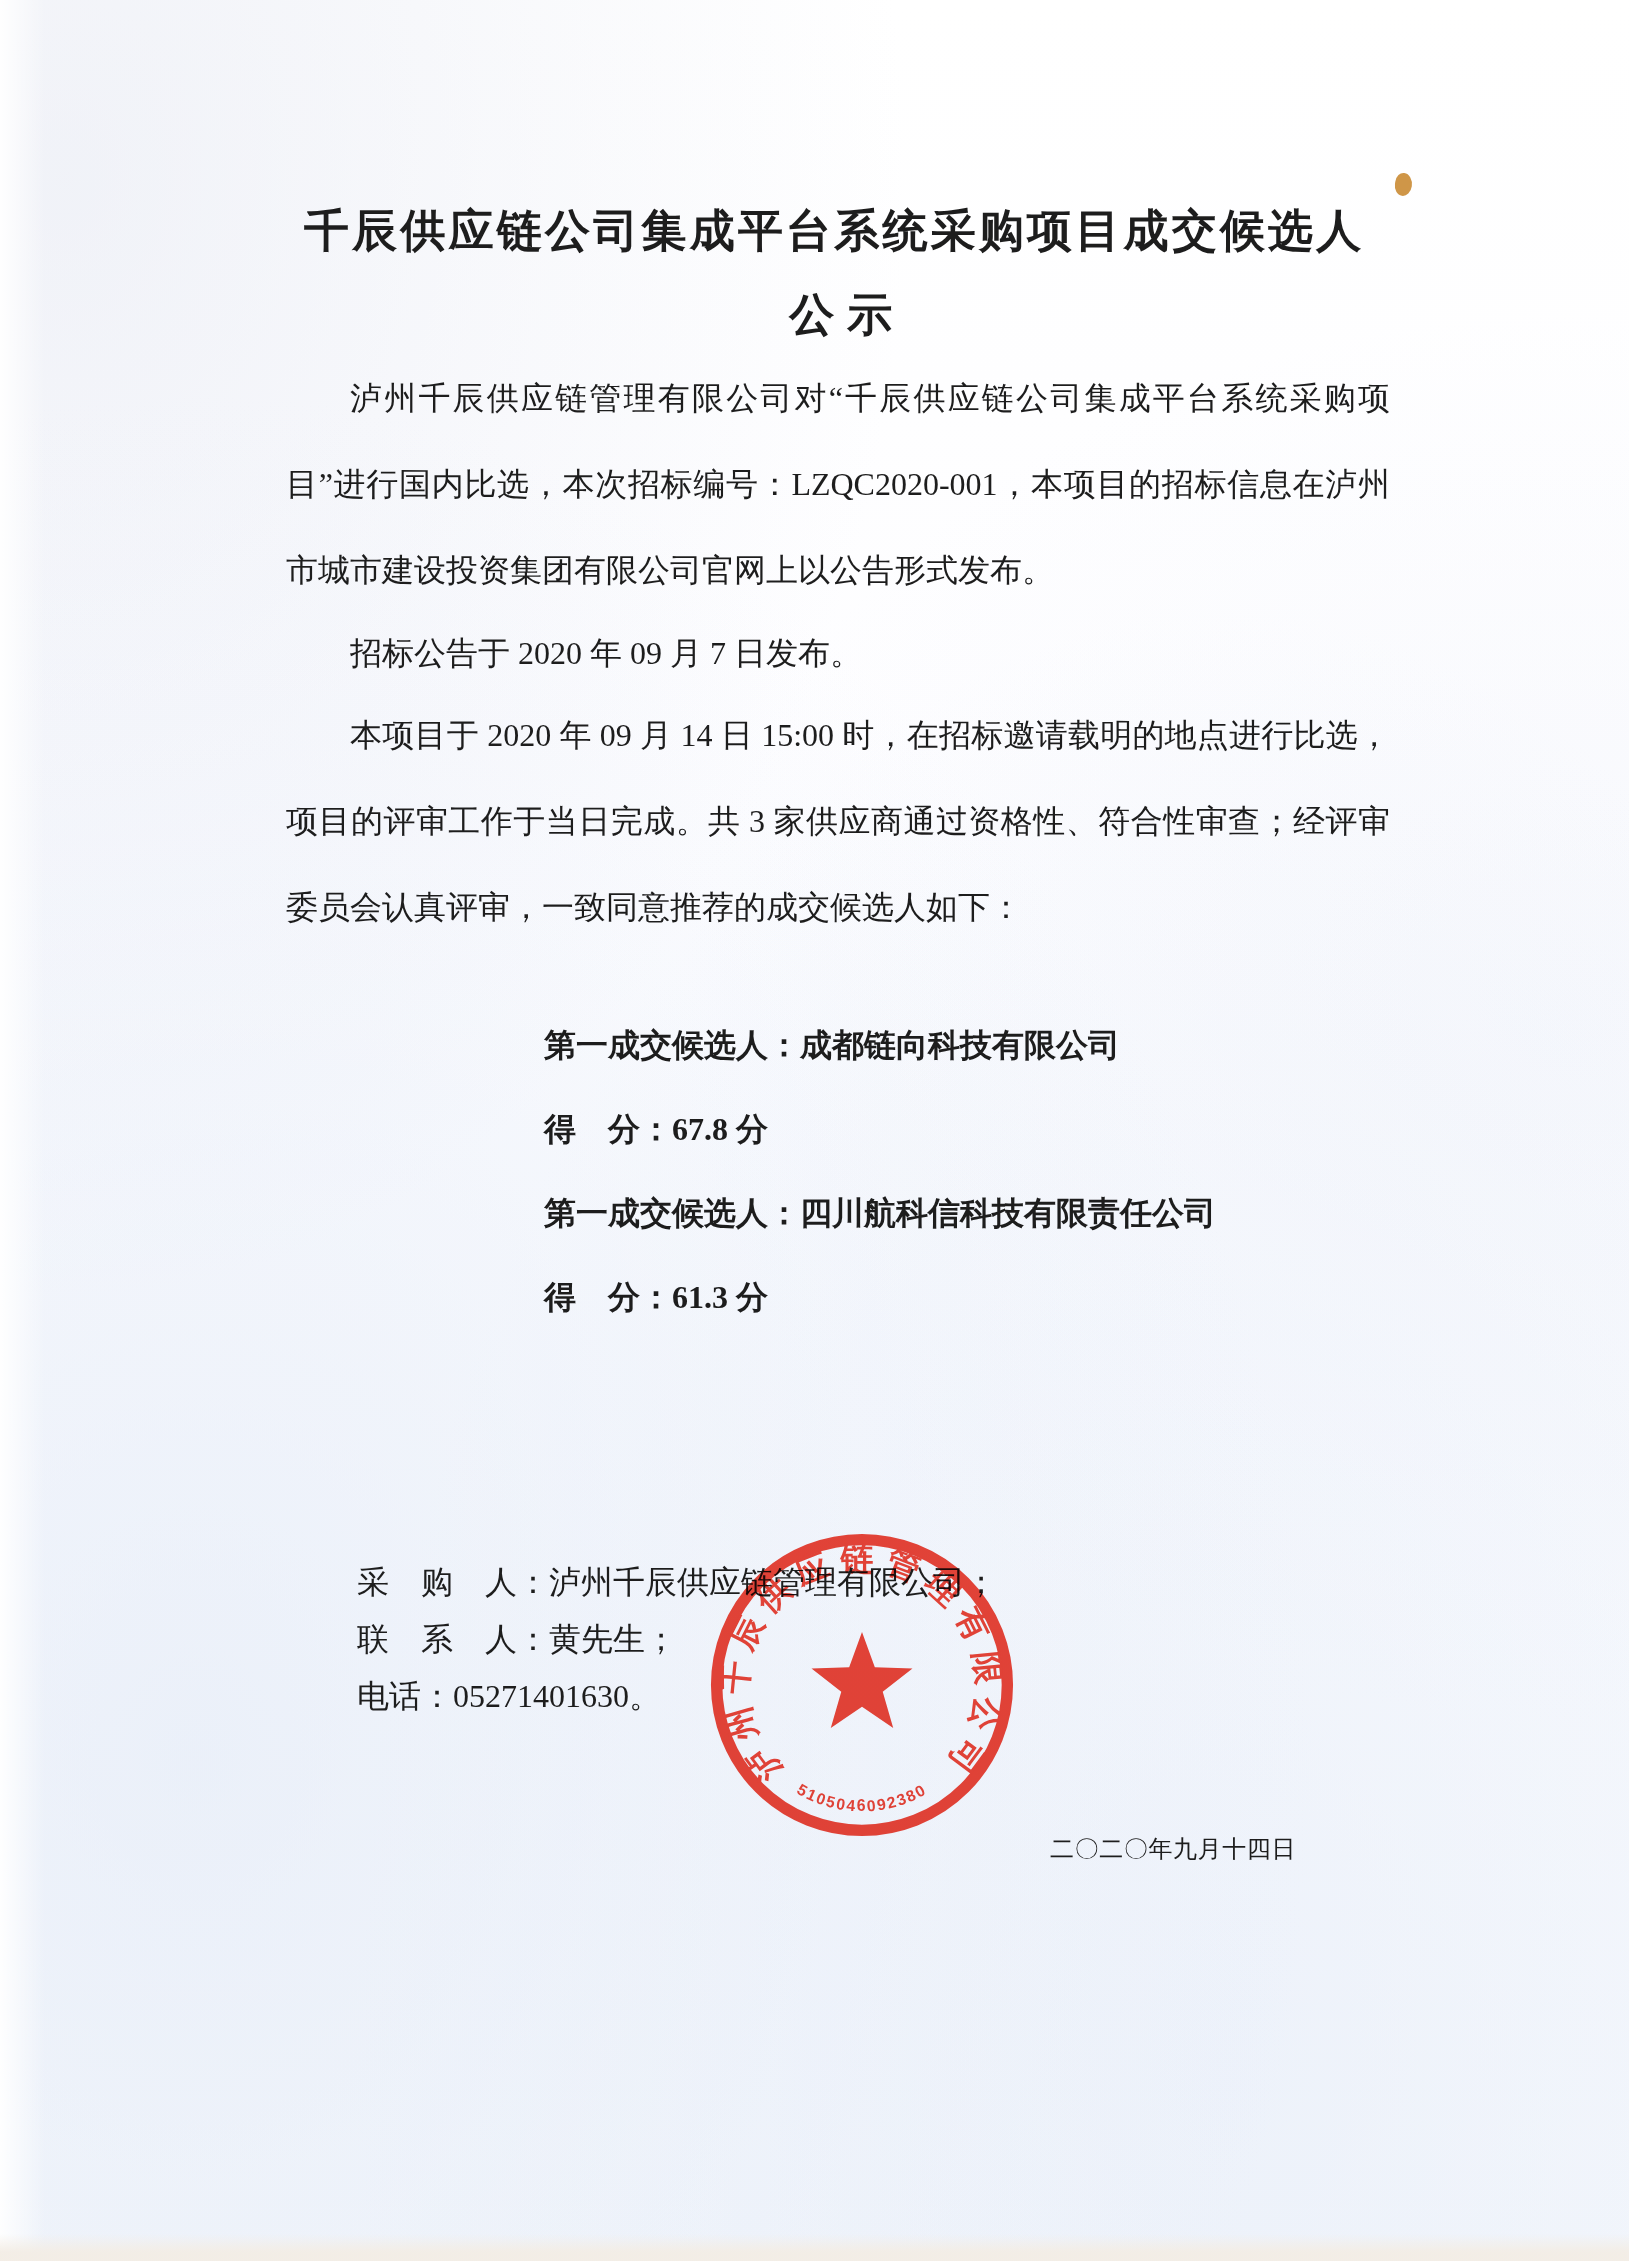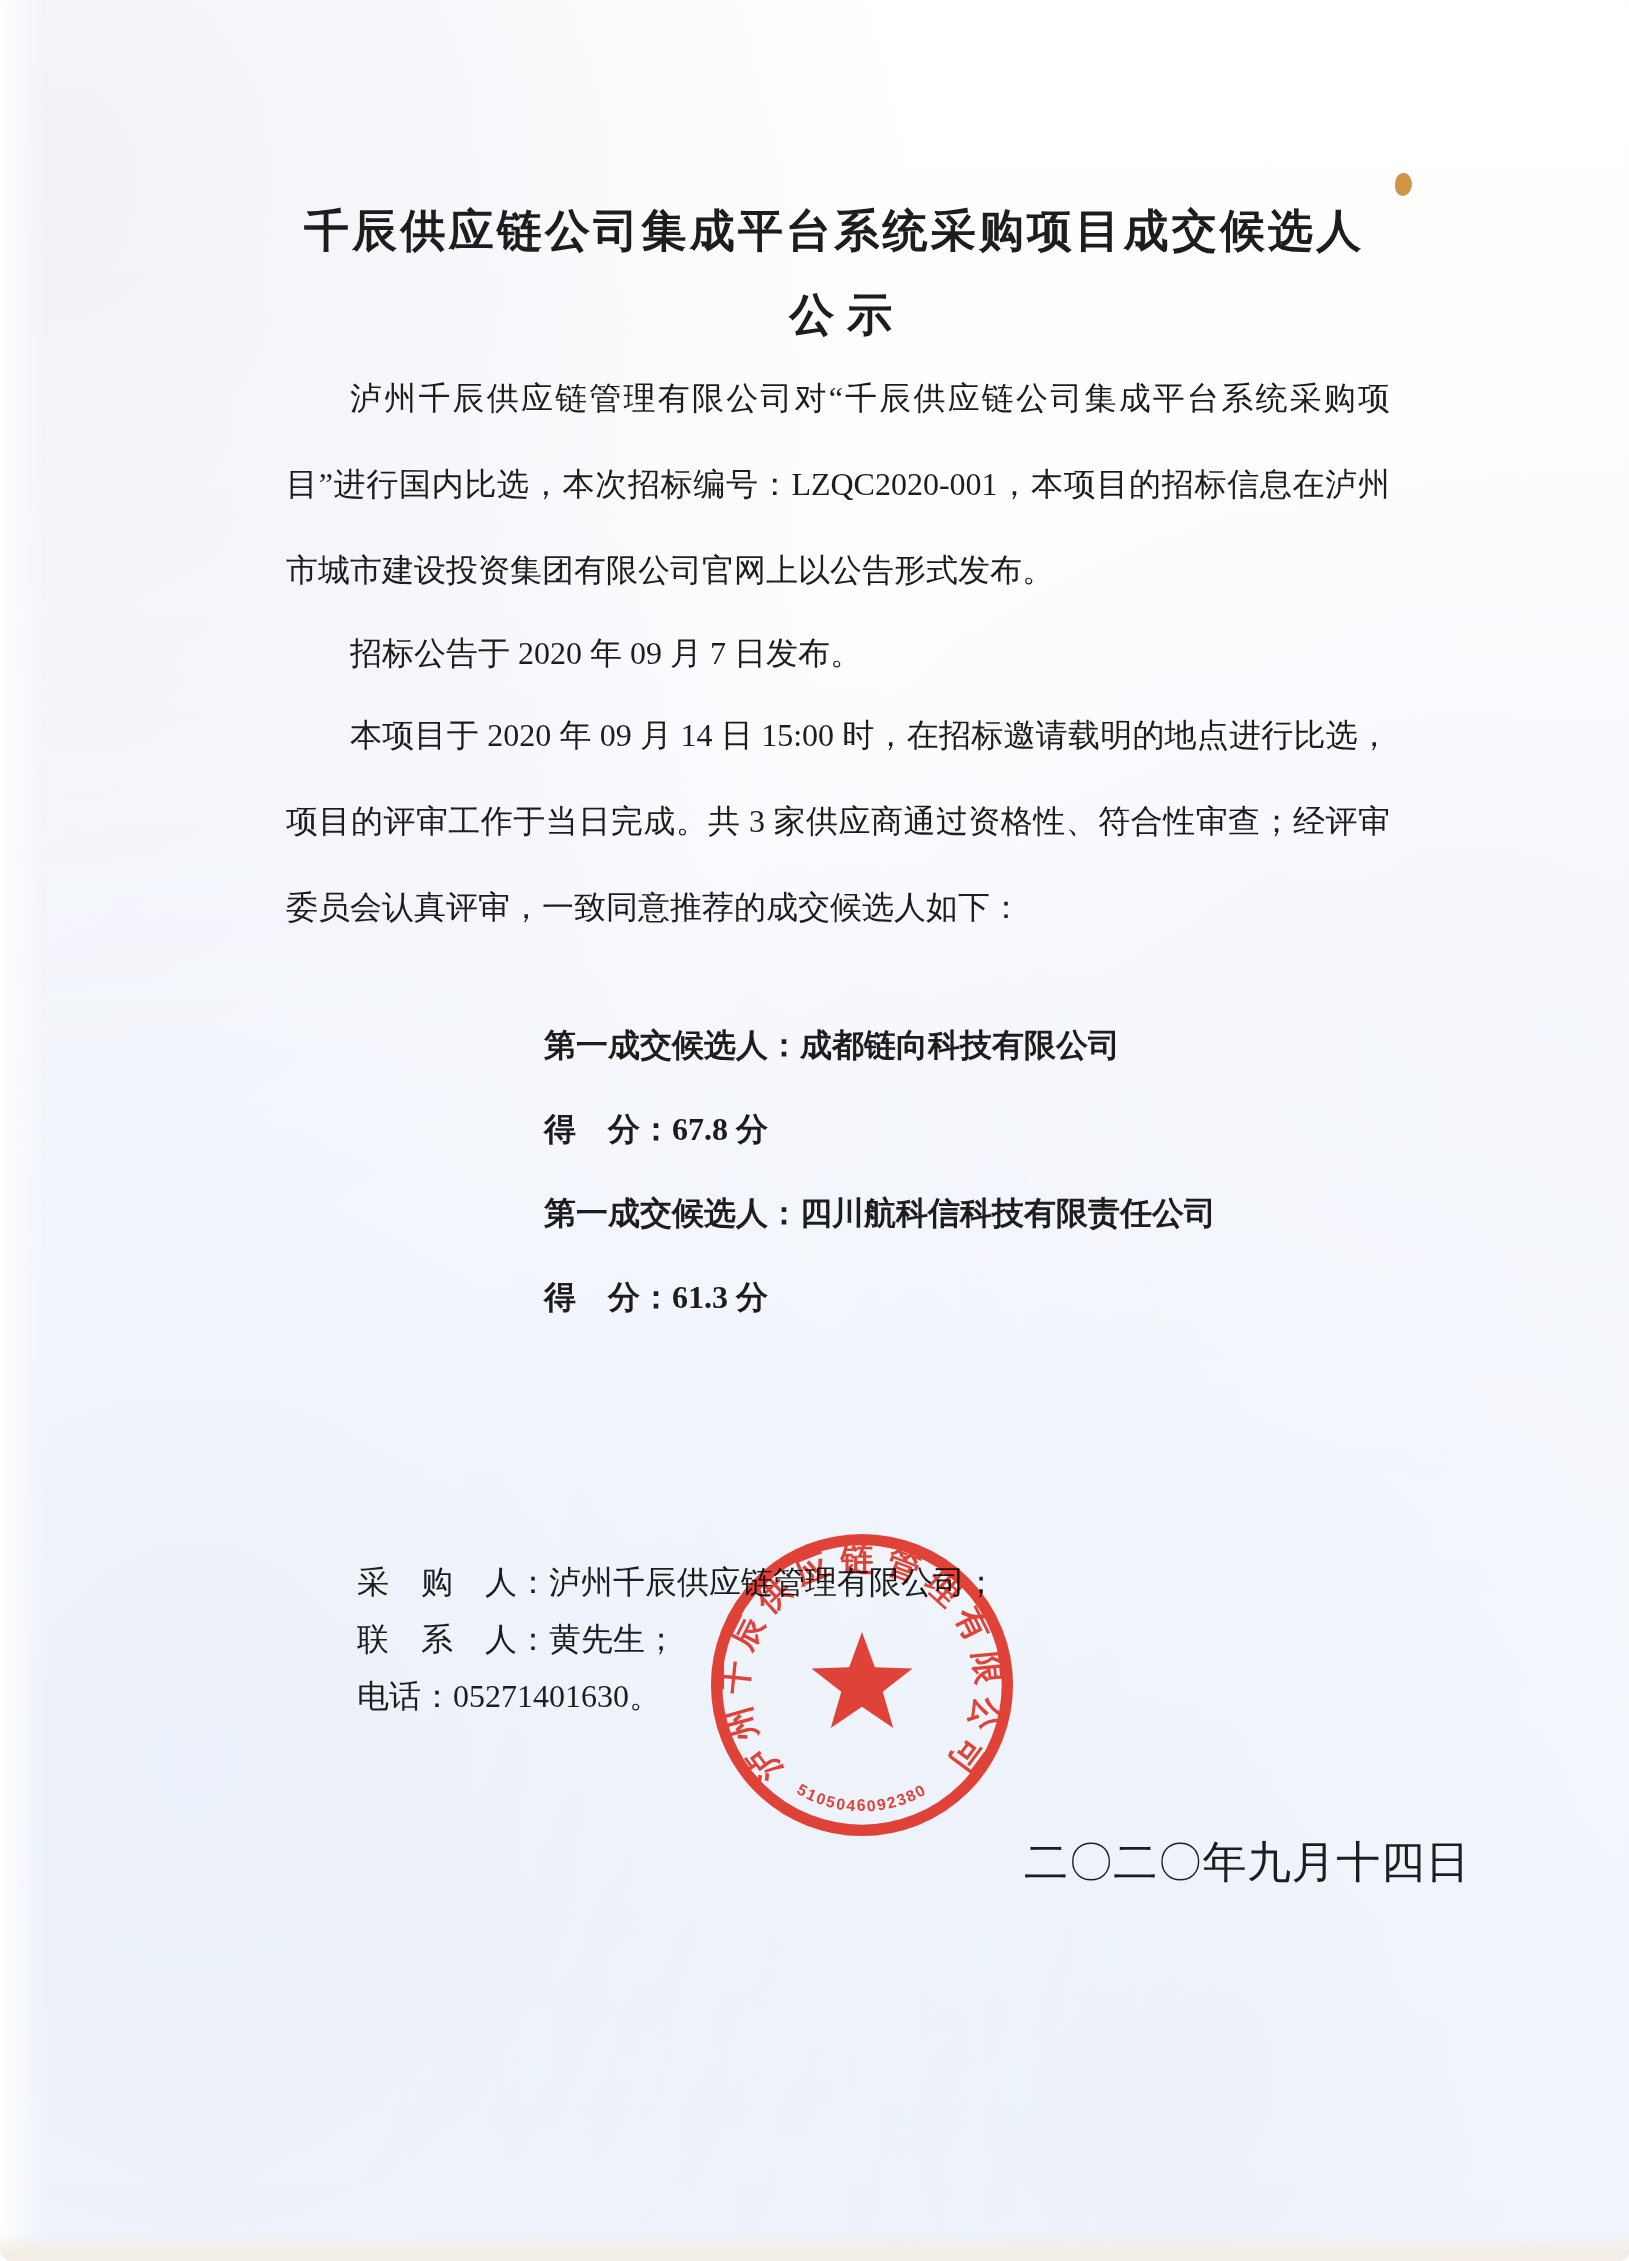--- a/index.html
+++ b/index.html
@@ -13,42 +13,41 @@
   .page {
     position: absolute; inset: 0;
     background:
       linear-gradient(to bottom, rgba(255,255,255,0) 98.8%, rgba(243,237,229,0.95) 99.6%),
       linear-gradient(to right, rgba(255,255,255,0.95) 0px, rgba(255,255,255,0) 45px),
       radial-gradient(ellipse at 12% 78%, rgba(224,232,246,0.55), rgba(224,232,246,0) 55%),
       radial-gradient(ellipse at 75% 92%, rgba(228,235,248,0.50), rgba(228,235,248,0) 50%),
       radial-gradient(ellipse at 4% 8%, rgba(223,227,239,0.45), rgba(223,227,239,0) 38%),
       radial-gradient(ellipse at 96% 45%, rgba(235,239,248,0.35), rgba(235,239,248,0) 40%),
       linear-gradient(to bottom, #ffffff 0%, #fdfdff 35%, #f5f8fc 100%);
-    border-radius: 12px;
   }
   .txt { position: absolute; color: #1d1d1d; }
   .title {
     left: 19.3px; width: 1630px; text-align: center;
     font-size: 45px; font-weight: bold; letter-spacing: 3.2px;
     white-space: nowrap;
   }
   .title-1 { top: 201px; }
   .title-2 { top: 285px; letter-spacing: 13px; padding-left: 13px; }
   .para {
     left: 286px; width: 1104px;
     font-size: 32px; line-height: 86px;
     text-align: justify; text-align-last: left;
     text-indent: 2em;
   }
   .para-1 { top: 355px; }
   .para-2 { top: 610px; }
   .para-3 { top: 692px; }
   .cand-block { left: 544px; top: 1003px; font-size: 32px; line-height: 84px; white-space: nowrap; font-weight: bold; }
   .footer-block { left: 357px; top: 1554px; font-size: 32px; line-height: 57px; white-space: nowrap; }
-  .date-line { left: 1024px; top: 1833px; font-size: 44px; white-space: nowrap; letter-spacing: 0.6px; }
+  .date-line { left: 1050px; top: 1833px; font-size: 24px; white-space: nowrap; letter-spacing: 0.6px; }
   .seal {
     position: absolute; left: 704px; top: 1527px;
     width: 316px; height: 316px;
     mix-blend-mode: multiply; opacity: 0.94;
   }
   .seal text { font-family: "Liberation Sans", "DejaVu Sans", sans-serif; font-weight: bold; }
   .seal-company-text { font-size: 52px; letter-spacing: 15px; }
   .seal-number-text { font-size: 25px; letter-spacing: 3px; }
   .ink-speck {
     position: absolute; left: 1395px; top: 173px;

